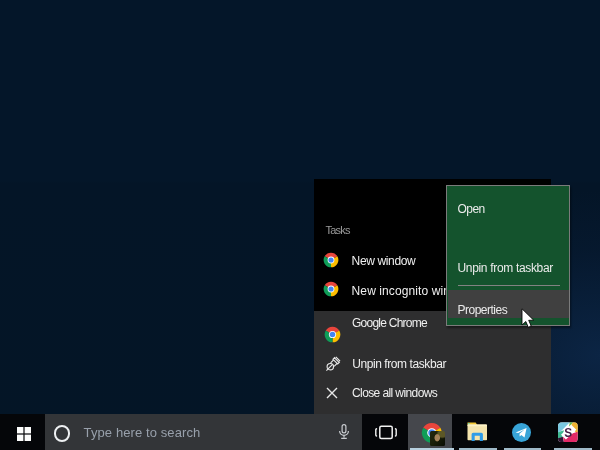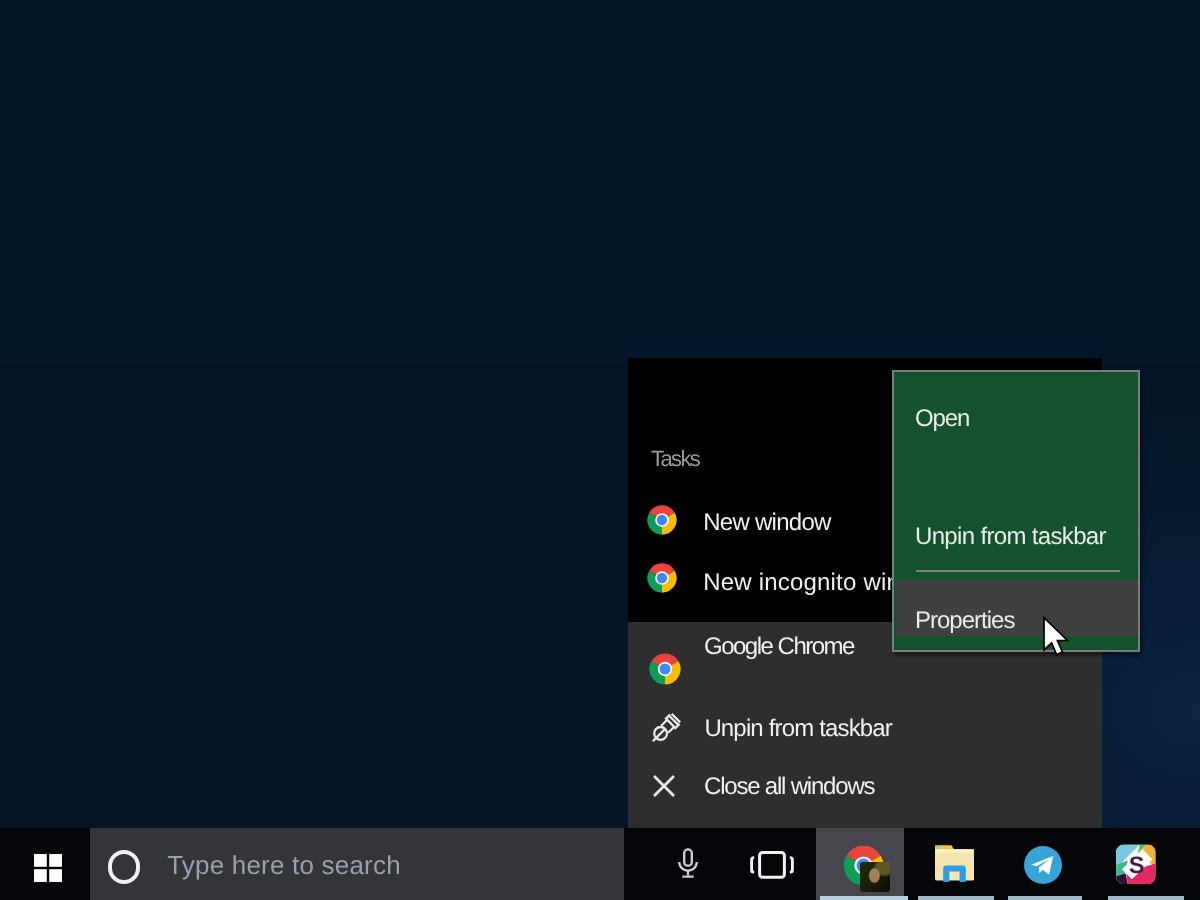--- a/index.html
+++ b/index.html
@@ -13,21 +13,21 @@
 }
 #jl { left:313.5px; top:178.5px; width:237.5px; height:235.5px; background:#2e2e2f; }
 #jltop { left:0; top:0; width:237.5px; height:132px; background:#000; position:absolute; }
 .jltxt { position:absolute; color:#f0f0f0; font-size:12px; line-height:12px; white-space:nowrap; }
 #tasks { left:12px; top:46.8px; font-size:11px; line-height:11px; color:#9b9b9b; letter-spacing:-0.8px; position:absolute; }
 #menu { left:445.5px; top:184.5px; width:124.5px; height:141px; background:#14532d; border:1px solid #7b7b7b; box-shadow:1px 2px 2px rgba(0,0,0,0.45); }
 .mi { position:absolute; left:11px; color:#ebebeb; font-size:12px; line-height:12px; white-space:nowrap; }
 #hl { position:absolute; left:1px; top:104px; width:121.5px; height:28px; background:#404040; }
 #sep { position:absolute; left:11px; top:99.5px; width:102px; height:1px; background:#828282; }
 #tb { left:0; top:414px; width:600px; height:36px; background:#050609; }
-#search { position:absolute; left:45px; top:0; width:267px; height:36px; background:#333538; }
+#search { position:absolute; left:45px; top:0; width:317px; height:36px; background:#333538; }
 #stext { position:absolute; left:38.6px; top:12px; font-size:13px; line-height:13px; color:#98a0ab; letter-spacing:0.1px; white-space:nowrap; }
 #ring { position:absolute; left:8.6px; top:11.4px; width:16.8px; height:16.8px; border:2.4px solid #eef0f2; border-radius:50%; }
 #ccell { position:absolute; left:408px; top:0; width:44px; height:36px; background:#45474c; }
 .ul { position:absolute; top:34px; height:2px; background:#9fb9c8; }
 #ava { position:absolute; left:430px; top:17px; width:14.8px; height:15px; border-radius:1.5px;
   background: radial-gradient(ellipse 3.1px 4.1px at 48% 45%, #a48259 0 75%, rgba(0,0,0,0) 100%),
    radial-gradient(ellipse 6px 5px at 82% 18%, rgba(104,98,44,.85) 0 65%, rgba(0,0,0,0) 100%),
    linear-gradient(125deg, #23270f 0%, #1b2009 45%, #0a0d04 100%); }
 svg { display:block; }
 </style>

